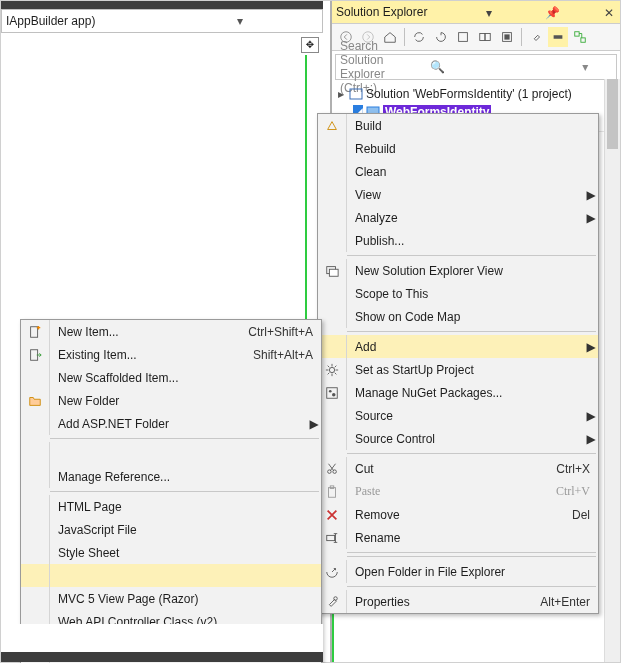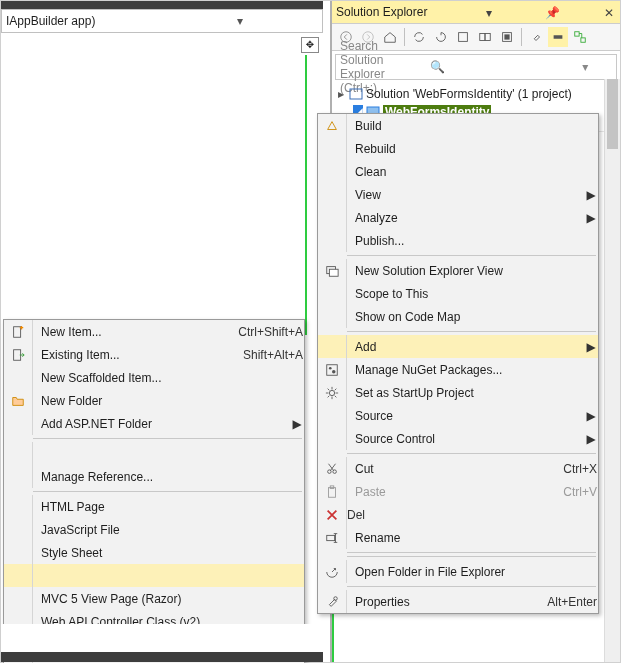--- a/index.html
+++ b/index.html
@@ -18,35 +18,35 @@
   .se .title .t{flex:1;font-size:12px;}
   .se .title .ico{width:12px;height:12px;margin-left:4px;color:#444;}
   .se .tb{height:26px;display:flex;align-items:center;padding:0 4px;gap:2px;border-bottom:1px solid #ccc;background:#f6f6f6;}
   .tbtn{width:20px;height:20px;display:flex;align-items:center;justify-content:center;color:#444;}
   .tbtn svg{width:14px;height:14px;}
   .sep{width:1px;height:18px;background:#c0c0c0;margin:0 2px;}
   .se .search{height:24px;border:1px solid #c8c8c8;margin:3px;display:flex;align-items:center;padding:0 4px;color:#888;gap:46px;}
   .se .search span{flex:1;}
   .tree{padding:2px 4px;}
   .node{display:flex;align-items:center;height:18px;gap:3px;}
-  .sel{background:#4d7c0f;color:#fff;padding:0 2px;}
+  .sel{background:#6d28d9;color:#fff;padding:0 2px;}
   .indent{display:inline-block;width:14px;}
   .expander{width:10px;display:inline-block;text-align:center;color:#555;}
   .picon{width:14px;height:12px;display:inline-block;}
   
   .menu{position:absolute;background:#f2f2f2;border:1px solid #9a9a9a;box-shadow:2px 2px 4px rgba(0,0,0,.25);font-size:12px;}
   .menu .row{display:flex;align-items:center;height:23px;position:relative;}
   .menu .gut{width:28px;display:flex;align-items:center;justify-content:center;border-right:1px solid #d5d5d5;height:100%;}
   .menu .gut svg{width:14px;height:14px;}
   .menu .lbl{flex:1;padding:0 10px 0 8px;white-space:nowrap;}
-  .menu .sc{padding-right:1px;color:#333;}
+  .menu .sc{padding-right:8px;color:#333;}
   .menu .arr{width:14px;text-align:center;color:#333;}
   .menu .msep{height:1px;background:#c8c8c8;margin:3px 2px 3px 29px;}
   .menu .hi{background:#fdf1b8;}
-  .menu .dis .lbl,.menu .dis .sc{color:#9a9a9a;}
+  .menu .dis .lbl,.menu .dis .sc{color:#9a9a9a;font-family:Liberation Serif, serif;}
   
   .bl{position:absolute;left:0;bottom:0;width:322px;height:10px;background:#3d3d3d;}
   .blw{position:absolute;left:0;bottom:10px;width:322px;height:28px;background:#fff;}
   
   .se .canvas{position:absolute;left:0;right:0;top:130px;bottom:0;background:#fff;border-top:1px solid #e6e6e6;}
   .se .canvas .edge{position:absolute;left:0;top:0;bottom:0;width:2px;background:#2ecc40;}
   .rsbar{position:absolute;right:0;top:78px;width:15px;bottom:0;background:#efefef;border-left:1px solid #dcdcdc;}
   .rsbar .thumb{position:absolute;left:2px;top:0;width:11px;height:70px;background:#c4c4c4;}
 </style>
 </head>
@@ -224,39 +224,39 @@
       </div>
       <div class="msep"></div>
       <div class="row hi">
         <div class="gut"></div>
         <div class="lbl">Add</div>
         <div class="arr">▶</div>
       </div>
       <div class="row">
         <div class="gut">
           <svg viewBox="0 0 16 16">
+            <circle cx="8" cy="8" r="3" fill="none" stroke="#555"></circle>
+            <path d="M8 1v3M8 12v3M1 8h3M12 8h3M3 3l2 2M11 11l2 2M13 3l-2 2M5 11l-2 2" stroke="#555"></path>
+          </svg>
+        </div>
+        <div class="lbl">Set as StartUp Project</div>
+        <div style="width: 14px;"></div>
+      </div>
+      <div class="row">
+        <div class="gut">
+          <svg viewBox="0 0 16 16">
             <rect x="2" y="2" width="12" height="12" fill="none" stroke="#555"></rect>
             <circle cx="6" cy="6" r="1.5" fill="#555"></circle>
             <circle cx="10" cy="10" r="2" fill="#555"></circle>
           </svg>
         </div>
         <div class="lbl">Manage NuGet Packages...</div>
         <div style="width: 14px;"></div>
       </div>
       <div class="row">
-        <div class="gut">
-          <svg viewBox="0 0 16 16">
-            <circle cx="8" cy="8" r="3" fill="none" stroke="#555"></circle>
-            <path d="M8 1v3M8 12v3M1 8h3M12 8h3M3 3l2 2M11 11l2 2M13 3l-2 2M5 11l-2 2" stroke="#555"></path>
-          </svg>
-        </div>
-        <div class="lbl">Set as StartUp Project</div>
-        <div style="width: 14px;"></div>
-      </div>
-      <div class="row">
         <div class="gut"></div>
         <div class="lbl">Source</div>
         <div class="arr">▶</div>
       </div>
       <div class="row">
         <div class="gut"></div>
         <div class="lbl">Source Control</div>
         <div class="arr">▶</div>
       </div>
       <div class="msep"></div>
@@ -280,20 +280,21 @@
         </div>
         <div class="lbl">Paste</div>
         <div class="sc">Ctrl+V</div>
       </div>
       <div class="row">
         <div class="gut">
           <svg viewBox="0 0 16 16">
             <path d="M3 3l10 10M13 3L3 13" stroke="#c33" stroke-width="2"></path>
           </svg>
         </div>
+        <div class="lbl">Remove</div>
         <div class="sc">Del</div>
       </div>
       <div class="row">
         <div class="gut">
           <svg viewBox="0 0 16 16">
             <rect x="2" y="5" width="9" height="6" fill="none" stroke="#555"></rect>
             <path d="M12 3v10M10 3h4M10 13h4" stroke="#555"></path>
           </svg>
         </div>
         <div class="lbl">Rename</div>
@@ -317,21 +318,21 @@
           <svg viewBox="0 0 16 16">
             <path d="M5 11l6-6 2 2-6 6z" fill="none" stroke="#555"></path>
             <circle cx="12" cy="4" r="2" fill="none" stroke="#555"></circle>
           </svg>
         </div>
         <div class="lbl">Properties</div>
         <div class="sc">Alt+Enter</div>
       </div>
     </div>
 
-  <div class="menu" id="menu-add" style="left:2px;top:318px;width:300px">
+  <div class="menu" id="menu-add" style="left:19px;top:318px;width:300px">
       <div class="row">
         <div class="gut">
           <svg viewBox="0 0 16 16">
             <rect x="3" y="2" width="8" height="12" fill="none" stroke="#555"></rect>
             <path d="M12 1v4M10 3h4" stroke="#e80" stroke-width="1.5"></path>
           </svg>
         </div>
         <div class="lbl">New Item...</div>
         <div class="sc">Ctrl+Shift+A</div>
       </div>

